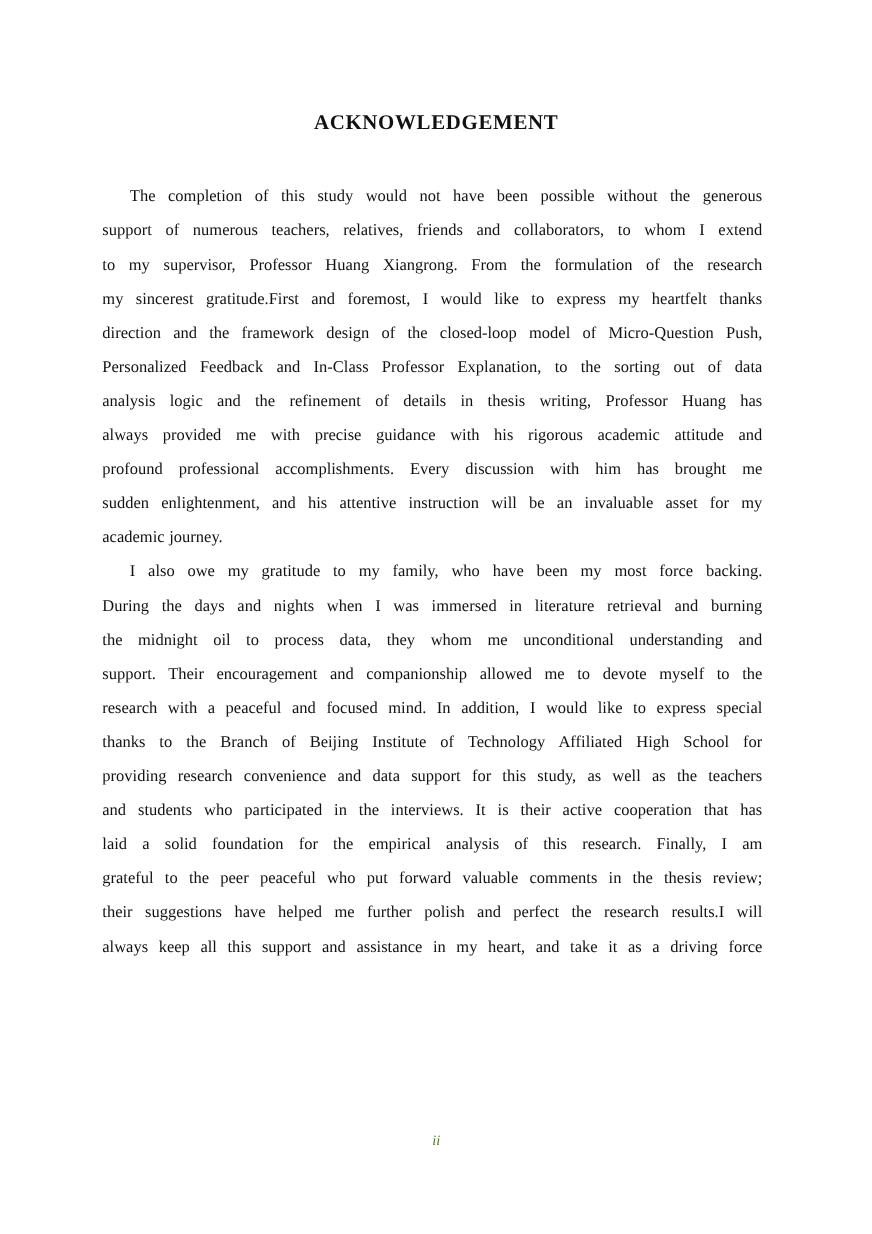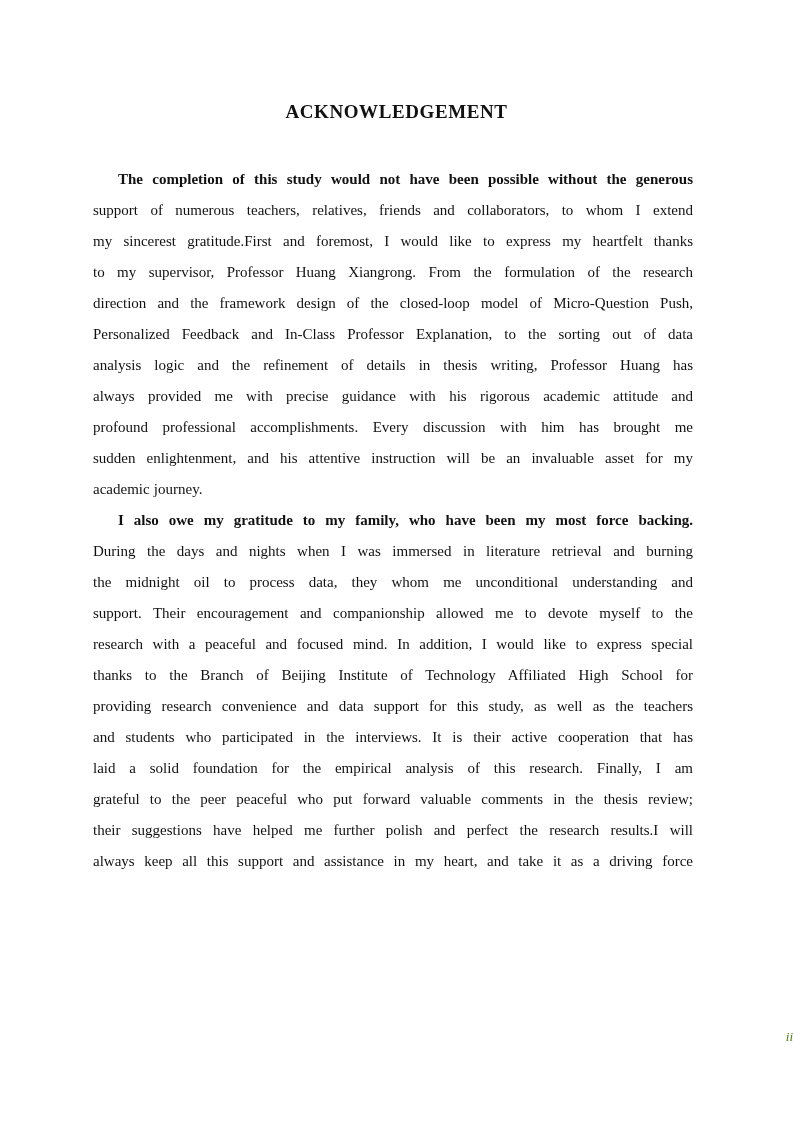--- a/index.html
+++ b/index.html
@@ -38,47 +38,46 @@
     line-height: 31px;
     height: 31px;
     overflow: hidden;
     text-align: justify;
     text-align-last: justify;
     white-space: normal;
     word-spacing: 0.5px;
   }
   .text-line.para-first {
     text-indent: 25px;
-    font-weight: bold;
   }
   .text-line.para-last {
     text-align-last: left;
   }
   .page-number {
     position: absolute;
     top: 1029px;
     left: 0;
     width: 100%;
-    text-align: right;
+    text-align: center;
     font-size: 13px;
     color: #4d7c0f;
     font-style: italic;
   }
 </style>
 </head>
 <body>
 
 <div class="page">
   <h1 class="doc-title">ACKNOWLEDGEMENT</h1>
 
   <div class="body-text" id="paragraphs-container">
       <div class="text-line para-first">The completion of this study would not have been possible without the generous</div>
       <div class="text-line">support of numerous teachers, relatives, friends and collaborators, to whom I extend</div>
+      <div class="text-line">to my supervisor, Professor Huang Xiangrong. From the formulation of the research</div>
       <div class="text-line">my sincerest gratitude.First and foremost, I would like to express my heartfelt thanks</div>
-      <div class="text-line">to my supervisor, Professor Huang Xiangrong. From the formulation of the research</div>
       <div class="text-line">direction and the framework design of the closed-loop model of Micro-Question Push,</div>
       <div class="text-line">Personalized Feedback and In-Class Professor Explanation, to the sorting out of data</div>
       <div class="text-line">analysis logic and the refinement of details in thesis writing, Professor Huang has</div>
       <div class="text-line">always provided me with precise guidance with his rigorous academic attitude and</div>
       <div class="text-line">profound professional accomplishments. Every discussion with him has brought me</div>
       <div class="text-line">sudden enlightenment, and his attentive instruction will be an invaluable asset for my</div>
       <div class="text-line para-last">academic journey.</div>
       <div class="text-line para-first">I also owe my gratitude to my family, who have been my most force backing.</div>
       <div class="text-line">During the days and nights when I was immersed in literature retrieval and burning</div>
       <div class="text-line">the midnight oil to process data, they whom me unconditional understanding and</div>

